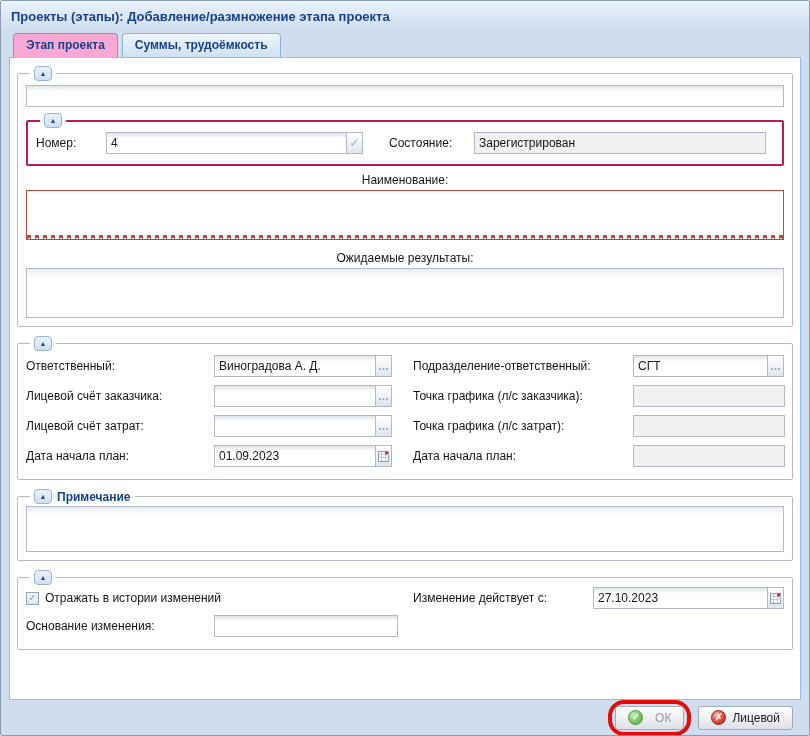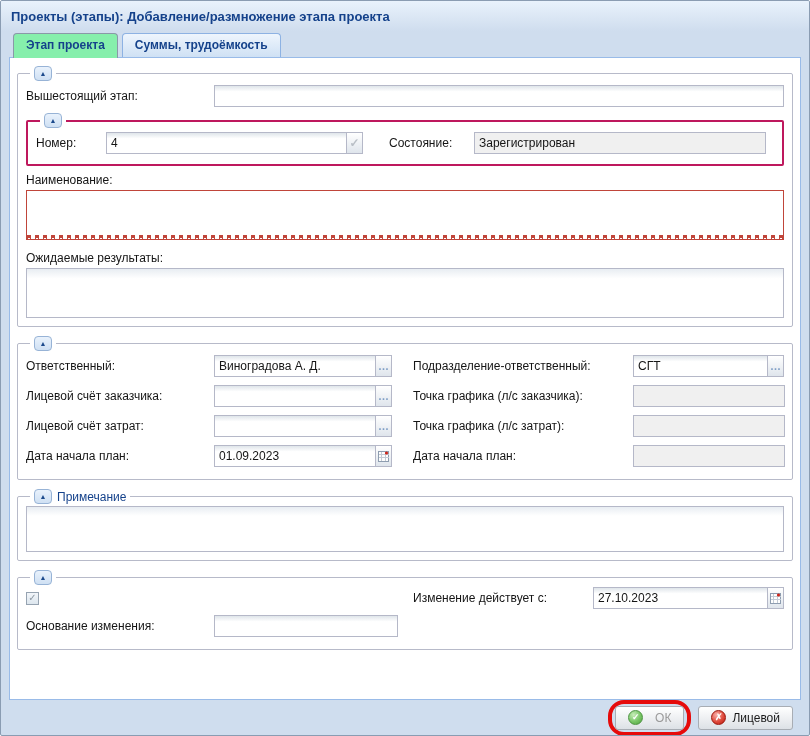--- a/index.html
+++ b/index.html
@@ -13,31 +13,31 @@
   .titlebar {
     height:30px; padding:8px 0 0 10px;
     font-size:13px; font-weight:bold; color:#15428b;
     background:linear-gradient(#e9f2fc,#cfddee);
   }
   .tabstrip { display:flex; align-items:flex-end; padding-left:12px; height:26px; gap:4px; }
   .tab {
     height:24px; padding:4px 12px 0; font-size:12px; font-weight:bold; color:#15428b;
     border-radius:4px 4px 0 0; position:relative; cursor:pointer; white-space:nowrap;
   }
-  .tab.active { background:#86efac; border:1px solid #8a98a8; border-bottom:none; z-index:2; height:25px; margin-bottom:-1px; }
+  .tab.active { background:#f9a8d4; border:1px solid #8a98a8; border-bottom:none; z-index:2; height:25px; margin-bottom:-1px; }
   .tab.inactive { background:linear-gradient(#eef5fd,#cfe1f4); border:1px solid #8db2e3; border-bottom:none; }
 
   .panel-body {
     position:relative; margin:0 8px; height:643px;
     background:#ffffff; border:1px solid #99bbe8; padding:8px 7px 0; z-index:1;
   }
 
   fieldset.fs { border:1px solid #b7bac9; border-radius:2px; margin:0 0 9px; padding:0 8px 8px; min-inline-size:0; }
   legend.fs-legend { display:flex; align-items:center; gap:5px; padding:0 4px; margin-left:4px; }
-  .fs-title { font-size:12px; font-weight:normal; color:#15428b; }
+  .fs-title { font-size:12px; font-weight:bold; color:#15428b; }
   .toggle {
     display:inline-flex; align-items:center; justify-content:center;
     width:18px; height:15px; background:linear-gradient(#e9f2fc,#cfe0f3);
     border:1px solid #97b3d6; border-radius:4px; color:#1c4a8c;
     font-size:7px; line-height:1; cursor:pointer; padding:0;
   }
 
   .frow { display:flex; align-items:center; height:30px; }
   .frow.h26 { height:26px; }
   .lbl { font-size:12px; color:#151515; flex:none; }
@@ -56,21 +56,21 @@
   .in-number { width:241px; } .in-date-r { width:175px; } .in-reason { width:184px; }
 
   .trigger {
     width:17px; height:22px; margin-left:-1px; border:1px solid #b5b8c8;
     background:linear-gradient(#ffffff,#dfe5ec); color:#7f9fc6;
     display:flex; align-items:center; justify-content:center; padding:0; cursor:pointer;
     font-size:11px; font-weight:bold; line-height:1;
   }
   .trigger.chk { color:#b9bfc6; font-size:12px; }
 
-  .tlabel { font-size:12px; color:#151515; display:block; margin:7px 0 3px; }
+  .tlabel { font-size:12px; color:#151515; display:block; margin:7px 0 3px;text-align:center; }
   textarea.big {
     width:100%; height:50px; border:1px solid #b5b8c8;
     background:linear-gradient(#e8edf2,#ffffff 20%); resize:none;
     font:12px "Liberation Sans", sans-serif; padding:3px 4px; outline:none; display:block;
   }
   textarea.big.invalid {
     border-color:#c0453a; background-color:#ffffff;
     background-image:
       linear-gradient(135deg, #c0453a 40%, transparent 41%),
       linear-gradient(225deg, #c0453a 40%, transparent 41%);
@@ -129,21 +129,20 @@
   <div class="panel-body">
 
     <fieldset class="fs">
       <legend class="fs-legend">
         <button class="toggle">
             <span>▲</span>
           </button>
       </legend>
 
       <div class="frow">
-        <label class="lbl w188">Вышестоящий этап:</label>
         <input class="txt grow" value="" style="">
       </div>
 
       <fieldset class="innerfs">
         <legend class="fs-legend">
           <button class="toggle">
               <span>▲</span>
             </button>
         </legend>
         <div class="frow">
@@ -254,20 +253,21 @@
       <legend class="fs-legend">
         <button class="toggle">
             <span>▲</span>
           </button>
       </legend>
 
       <div class="frow h26">
         <span class="cb">
             <span>✓</span>
           </span>
+        <label class="lbl cb-label">Отражать в истории изменений</label>
         <span class="rgroup">
           <label class="lbl w180">Изменение действует с:</label>
           <span class="field">
             <input class="txt in-date-r" value="27.10.2023" style="">
             <button class="trigger">
               <svg class="cal" width="11" height="12" viewBox="0 0 11 12">
                   <rect x="0.5" y="1.5" width="10" height="10" fill="#fdfdfd" stroke="#8e9db0"></rect>
                   <path d="M1 4.5h10 M1 7.5h10 M3.5 2v9 M7.5 2v9" stroke="#c3cbd5" fill="none"></path>
                   <circle cx="8.5" cy="3" r="1.6" fill="#cc2418"></circle>
                 </svg>

